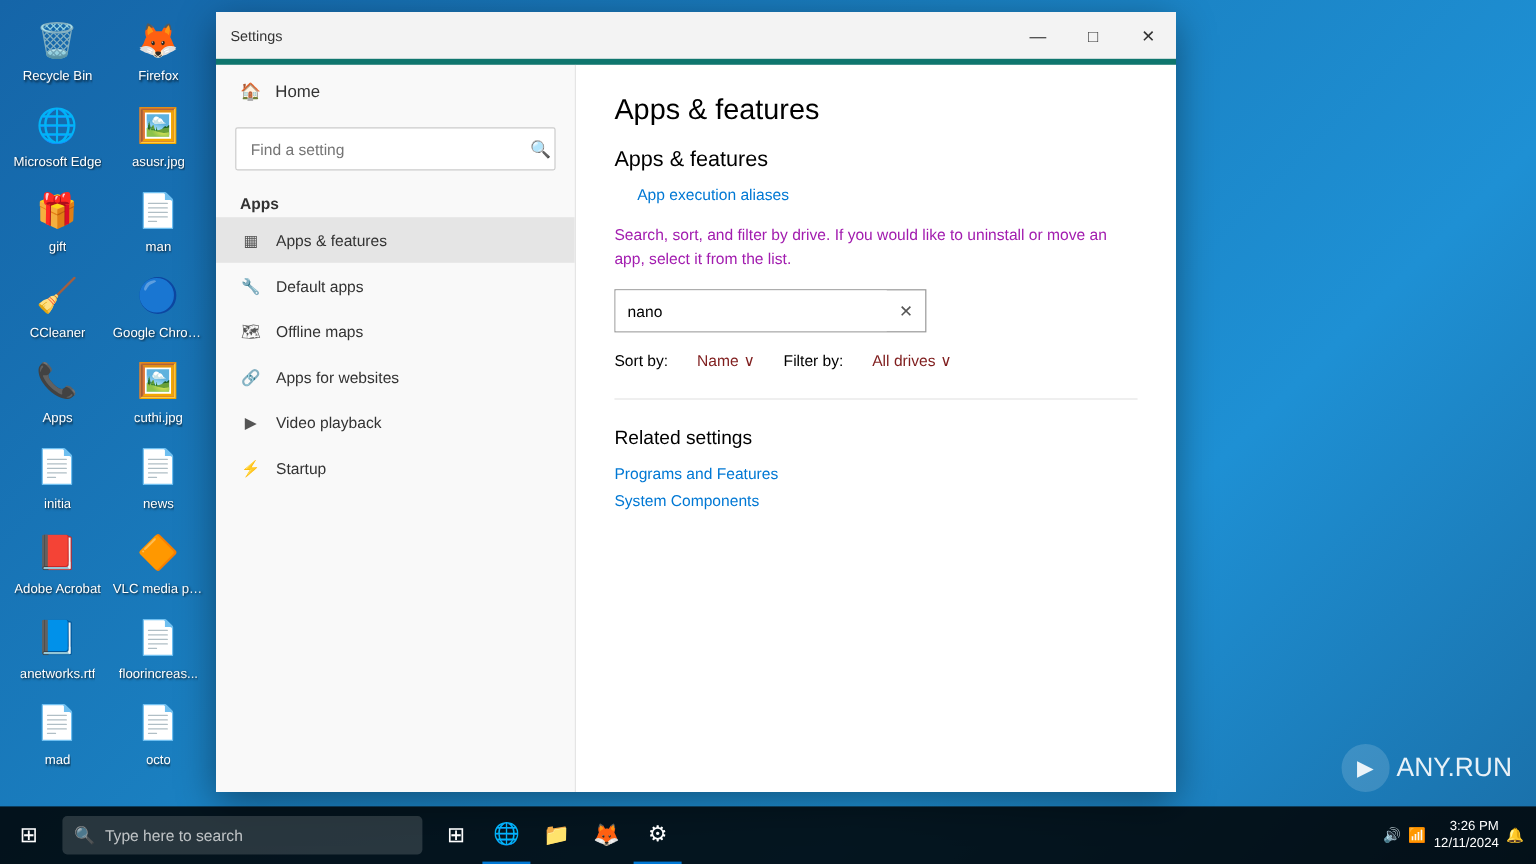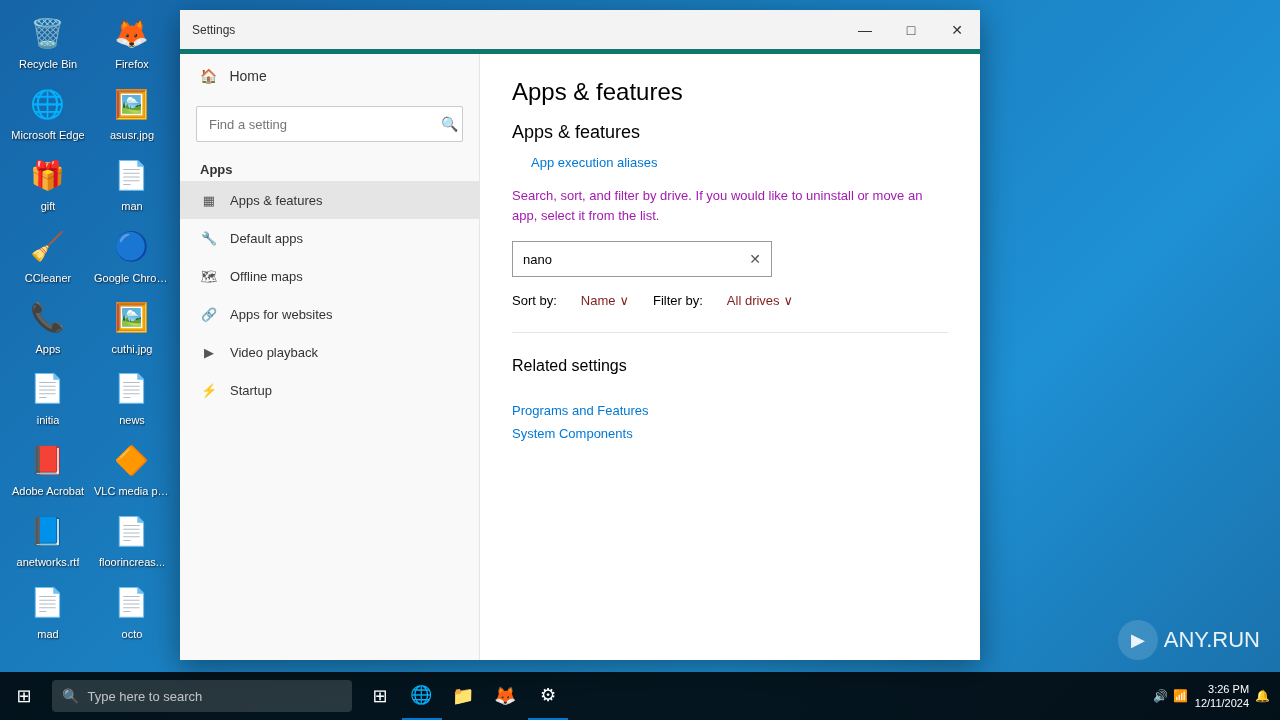--- a/index.html
+++ b/index.html
@@ -356,21 +356,21 @@
     }
     .divider {
       border: none;
       border-top: 1px solid #e5e5e5;
       margin: 24px 0;
     }
     .related-title {
       font-size: 16px;
       font-weight: 400;
       color: #000;
-      margin-bottom: 28px;
+      margin-bottom: 12px;
     }
     .related-link {
       color: #0078d4;
       font-size: 13px;
       cursor: pointer;
       display: block;
       margin-bottom: 8px;
     }
 
     

